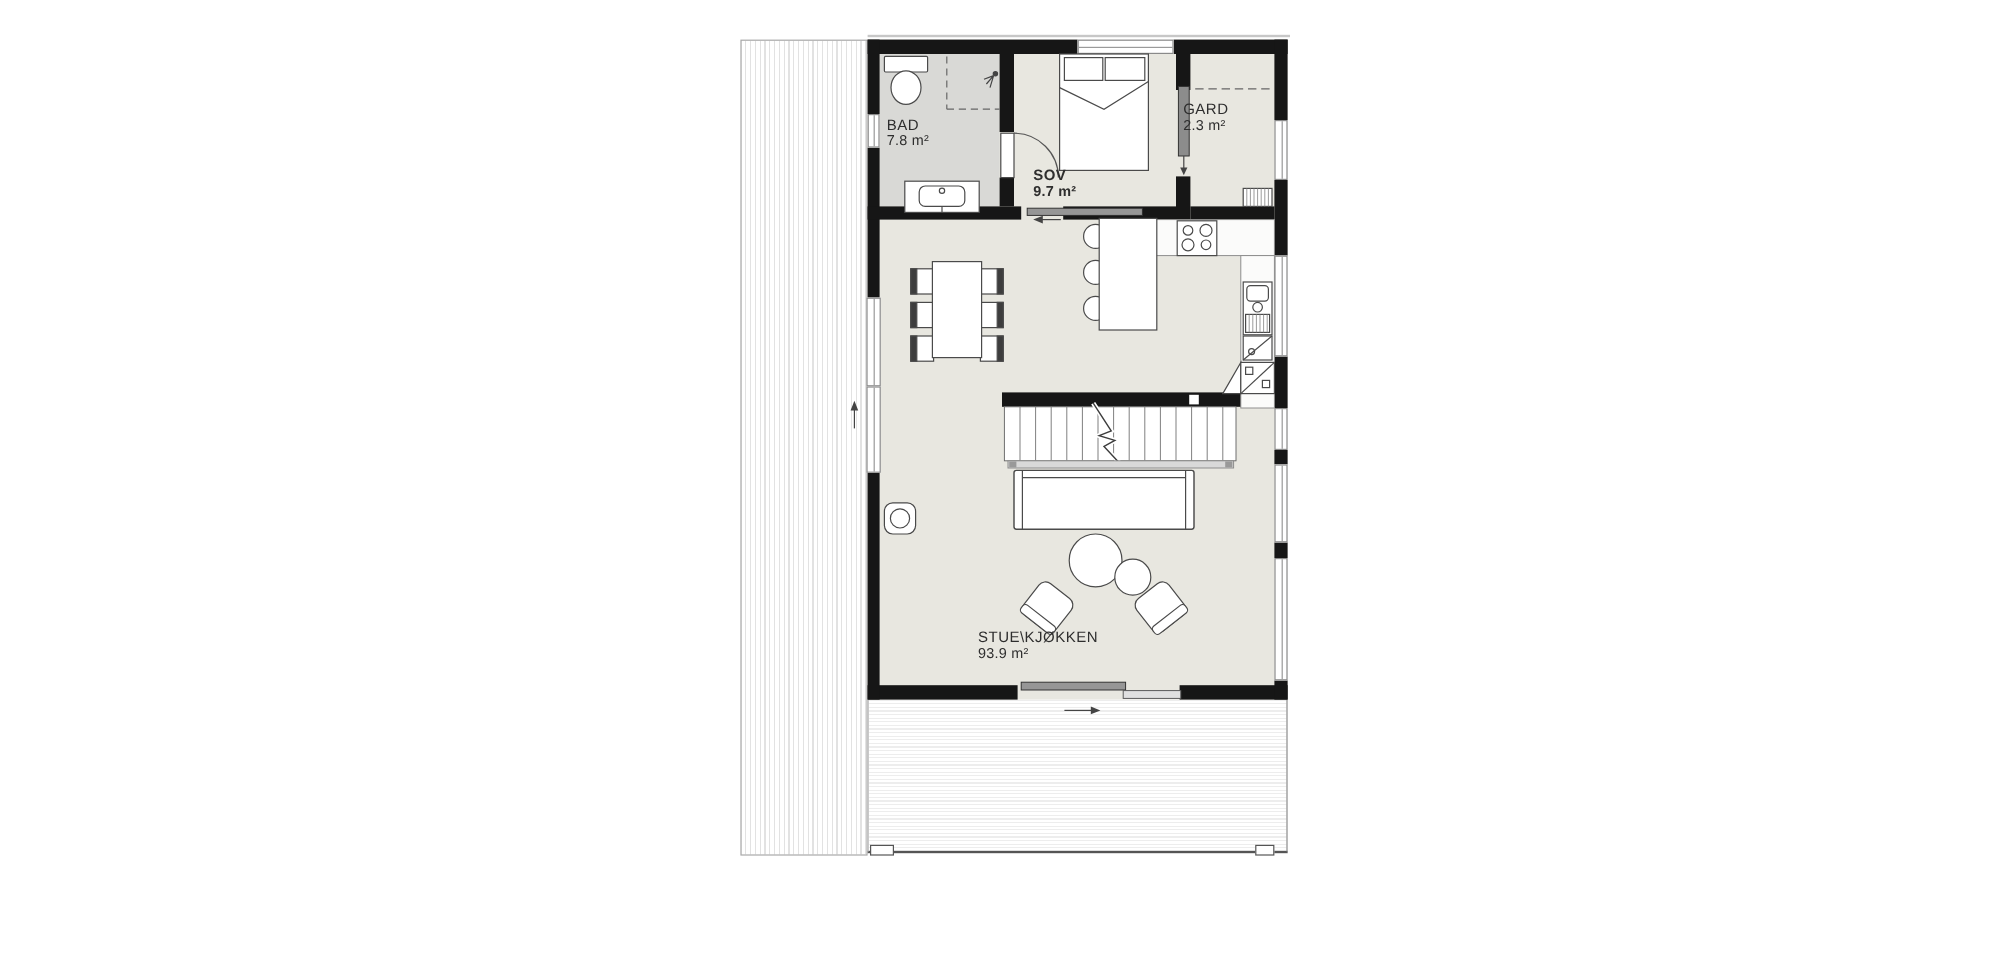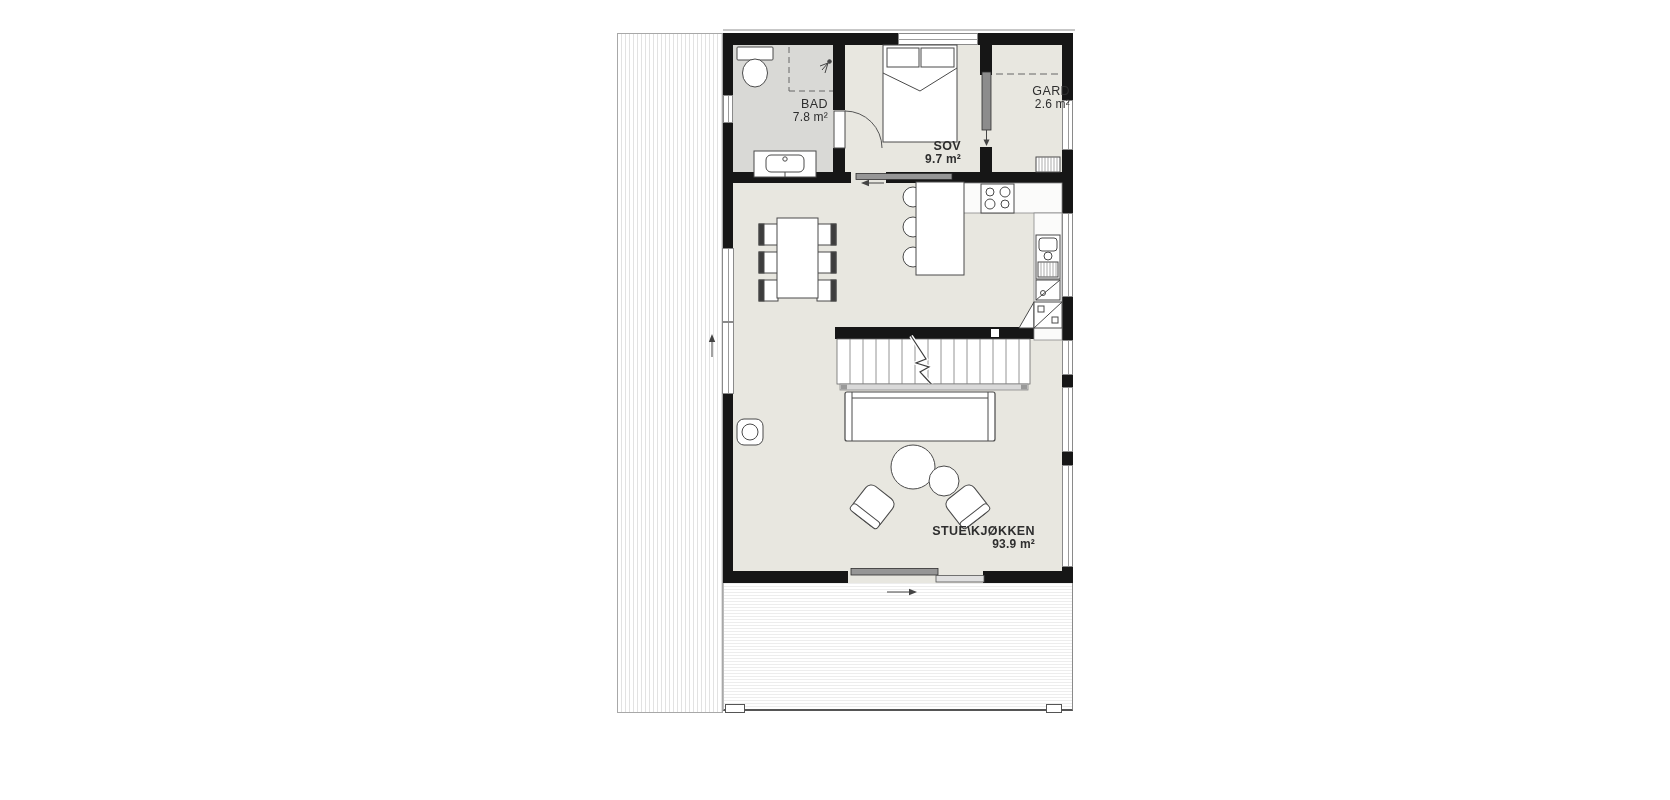--- a/index.html
+++ b/index.html
@@ -20,21 +20,21 @@
   .bath-fill{left:733px;top:45px;width:100px;height:127px;background:#d9d9d6;z-index:2;}
   .roofline{left:723px;top:29px;width:352px;height:2px;background:#c7c7c7;z-index:1;}
   .wall{position:absolute;background:#161616;z-index:3;}
   
   .wv,.wh{position:absolute;background:#fff;border:1px solid #8a8a8a;box-sizing:border-box;z-index:4;}
   .wv::before{content:"";position:absolute;left:50%;top:0;bottom:0;width:1px;background:#9a9a9a;}
   .wh::before{content:"";position:absolute;top:50%;left:0;right:0;height:1px;background:#9a9a9a;}
   
   svg.fx{position:absolute;left:0;top:0;width:1670px;height:800px;z-index:5;}
   
-  .room-label{position:absolute;text-align:right;color:#2e2e2e;z-index:10;
+  .room-label{position:absolute;text-align:left;color:#2e2e2e;z-index:10;
     font-size:12.5px;line-height:1.15;letter-spacing:.4px;font-weight:400;}
   .room-label .area{display:block;font-size:12px;letter-spacing:.2px;}
   .room-label .rname{display:block;}
 </style>
 </head>
 <body>
 
 <div class="plan">
 
   <div class="abs deck-left"></div>
@@ -238,20 +238,20 @@
   <div class="room-label" style="left:739px;top:97px;width:89px;">
     <span class="rname">BAD</span>
     <span class="area">7.8 m²</span>
   </div>
   <div class="room-label" style="left:861px;top:139px;width:100px;font-weight:bold;">
     <span class="rname">SOV</span>
     <span class="area">9.7 m²</span>
   </div>
   <div class="room-label" style="left:986px;top:84px;width:84px;">
     <span class="rname">GARD</span>
-    <span class="area">2.6 m²</span>
-  </div>
-  <div class="room-label" style="left:815px;top:524px;width:220px;font-weight:bold;">
+    <span class="area">2.3 m²</span>
+  </div>
+  <div class="room-label" style="left:815px;top:524px;width:220px;">
     <span class="rname">STUE\KJØKKEN</span>
     <span class="area">93.9 m²</span>
   </div>
 
 </div>
 
 </body></html>

